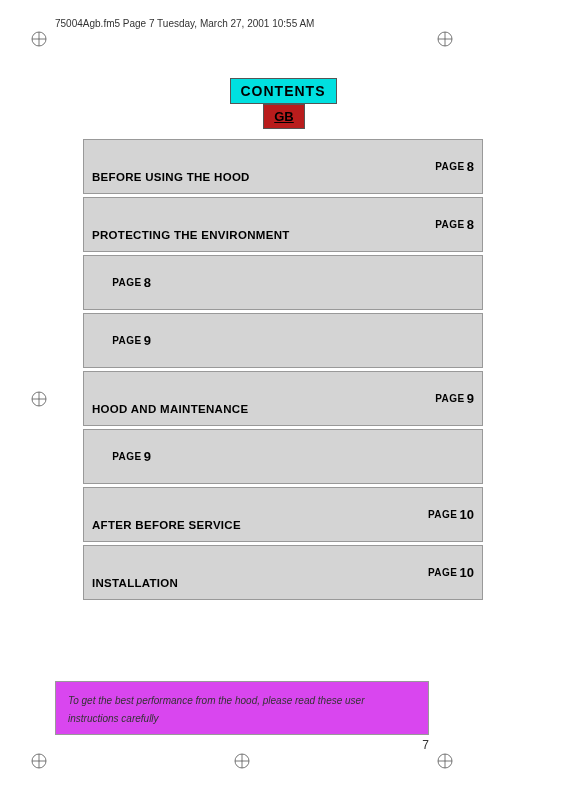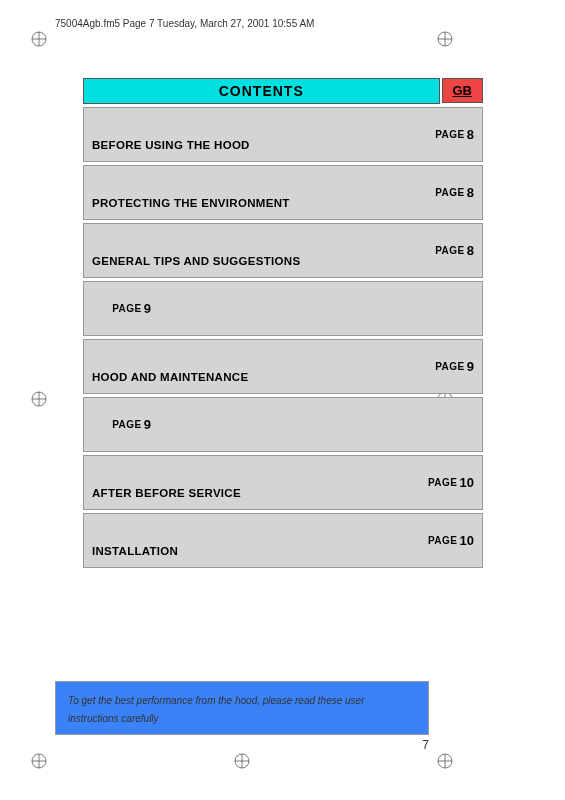--- a/index.html
+++ b/index.html
@@ -57,22 +57,23 @@
       position: absolute;
       top: 78px;
       left: 83px;
       right: 55px;
       width: 400px;
     }
 
     
     .contents-title-row {
       display: flex;
-      align-items: flex-start;
-      margin-bottom: 3px;
+      align-items: center;
+      margin-bottom: 10px;
+      flex-direction: column;
     }
 
     .contents-title-main {
       background: #00e5e5;
       flex: 1;
       padding: 4px 10px;
       display: flex;
       align-items: center;
       justify-content: center;
     }
@@ -147,21 +148,21 @@
     }
 
     
     .bottom-note {
       position: absolute;
       bottom: 65px;
       left: 55px;
       right: 55px;
       border: 1px solid #999;
       padding: 8px 12px;
-      background: #3b82f6;
+      background: #d946ef;
     }
 
     .bottom-note span {
       font-size: 10px;
       color: #333;
       font-style: italic;
     }
 
     
     .page-number {
@@ -273,21 +274,21 @@
   <div class="header-bar">
     <span class="header-text">75004Agb.fm5  Page 7  Tuesday, March 27, 2001  10:55 AM</span>
   </div>
 
   <div class="main-content">
 
     <div class="contents-title-row">
       <div class="contents-title-main" style="background:#00e0e0; border: 1.5px solid #555;">
         <span>CONTENTS</span>
       </div>
-      <div class="contents-gb-box" style="background:#ef4444; border: 1.5px solid #555; text-decoration: underline;">
+      <div class="contents-gb-box" style="background:#b91c1c; border: 1.5px solid #555; text-decoration: underline;">
         <span>GB</span>
       </div>
     </div>
 
     <div id="toc-list">
         <div class="toc-row">
           <div class="toc-row-title">
             <span>BEFORE USING THE HOOD</span>
           </div>
           <div class="toc-row-page">
@@ -298,23 +299,20 @@
         <div class="toc-row">
           <div class="toc-row-title">
             <span>PROTECTING THE ENVIRONMENT</span>
           </div>
           <div class="toc-row-page">
             <span class="page-label">PAGE</span>
             <span class="page-num"> 8</span>
           </div>
         </div>
         <div class="toc-row">
-          <div class="toc-row-title">
-            <span>GENERAL TIPS AND SUGGESTIONS</span>
-          </div>
           <div class="toc-row-page">
             <span class="page-label">PAGE</span>
             <span class="page-num"> 8</span>
           </div>
         </div>
         <div class="toc-row">
           <div class="toc-row-page">
             <span class="page-label">PAGE</span>
             <span class="page-num"> 9</span>
           </div>

